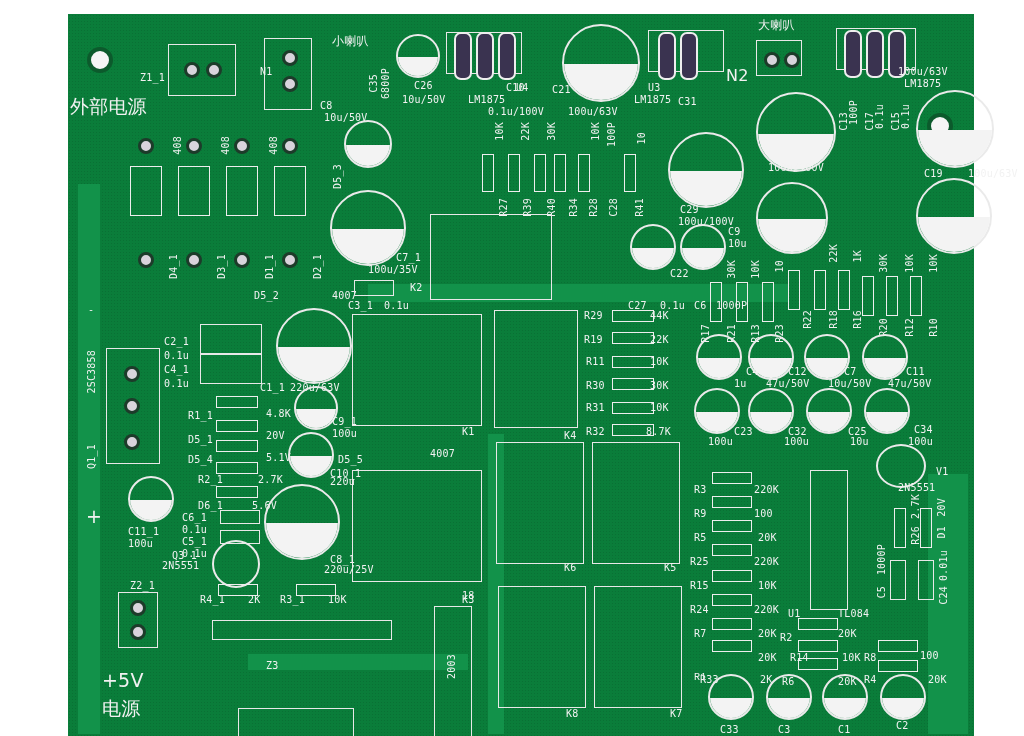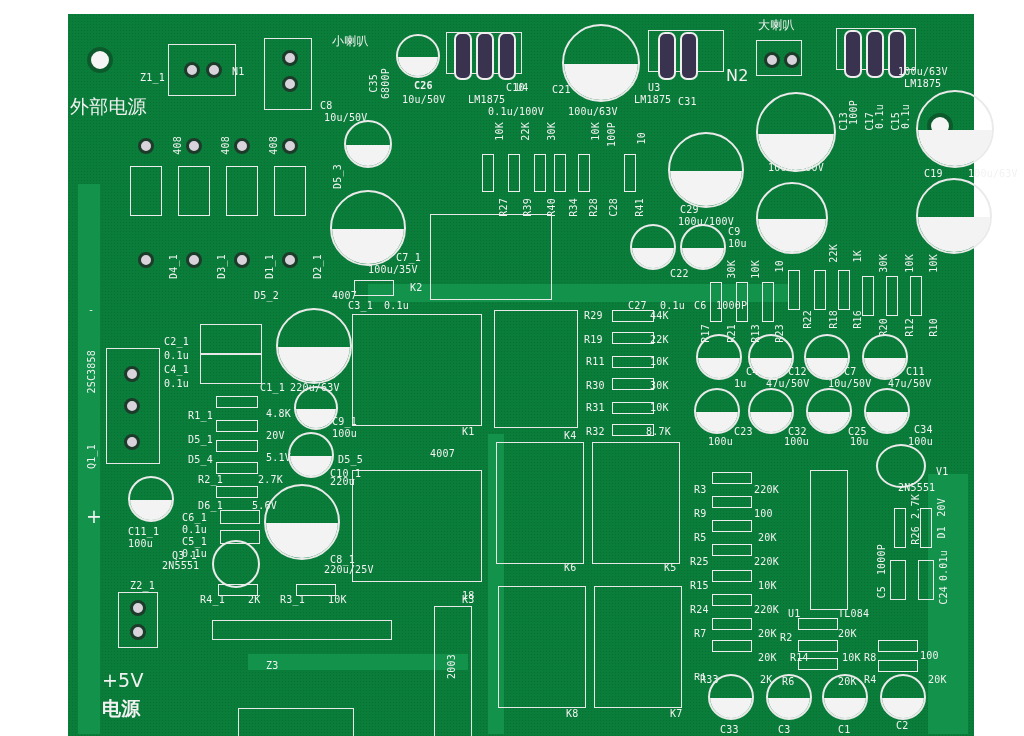--- a/index.html
+++ b/index.html
@@ -30,41 +30,41 @@
   <div class="trace" style="left:180px;top:640px;width:220px;height:16px;"></div>
   <div class="trace" style="left:860px;top:460px;width:40px;height:260px;"></div>
 
   <div class="mhole" style="left:32px;top:46px;"></div>
   <div class="mhole" style="left:872px;top:112px;"></div>
 
   <div class="lbl big" style="left:2px;top:82px;">外部电源</div>
   <div class="lbl cn" style="left:264px;top:22px;">小喇叭</div>
   <div class="lbl cn" style="left:690px;top:6px;">大喇叭</div>
   <div class="lbl big" style="left:34px;top:656px;">+5V</div>
-  <div class="lbl big" style="left:34px;top:684px;font-weight:bold;">电源</div>
+  <div class="lbl big" style="left:34px;top:684px;">电源</div>
   <div class="lbl big" style="left:18px;top:492px;">+</div>
   <div class="lbl" style="left:20px;top:290px;">-</div>
 
   <div class="box" style="left:100px;top:30px;width:68px;height:52px;"></div>
   <div class="hole" style="left:124px;top:56px;"></div>
   <div class="hole" style="left:146px;top:56px;"></div>
   <div class="lbl" style="left:72px;top:58px;">Z1_1</div>
 
   <div class="box" style="left:196px;top:24px;width:48px;height:72px;"></div>
   <div class="hole" style="left:222px;top:44px;"></div>
   <div class="hole" style="left:222px;top:70px;"></div>
-  <div class="lbl" style="left:164px;top:52px;">N1</div>
+  <div class="lbl" style="left:192px;top:52px;">N1</div>
 
   <div class="lbl v" style="left:300px;top:60px;">C35</div>
   <div class="lbl v" style="left:312px;top:54px;">6800P</div>
 
   <div class="cap" style="left:328px;top:20px;width:44px;height:44px;">
       <div class="w"></div>
     </div>
-  <div class="lbl" style="left:346px;top:66px;font-weight:bold;">C26</div>
+  <div class="lbl" style="left:346px;top:66px;">C26</div>
   <div class="lbl" style="left:334px;top:80px;">10u/50V</div>
 
   <div class="box" style="left:378px;top:18px;width:76px;height:42px;"></div>
   <div class="slot" style="left:386px;top:18px;"></div>
   <div class="slot" style="left:408px;top:18px;"></div>
   <div class="slot" style="left:430px;top:18px;"></div>
   <div class="lbl" style="left:416px;top:68px;padding-left:32px;">U4</div>
   <div class="lbl" style="left:400px;top:80px;">LM1875</div>
 
   <div class="lbl" style="left:438px;top:68px;">C10</div>

